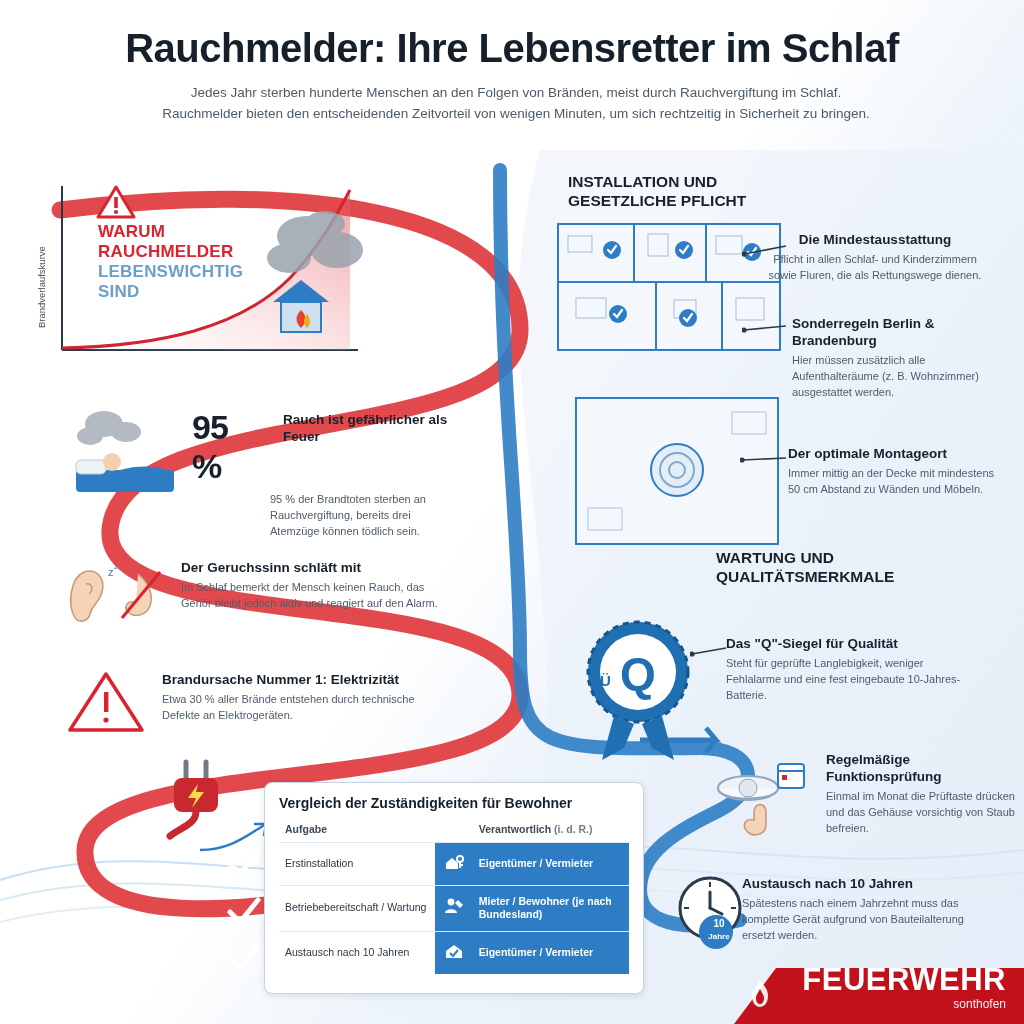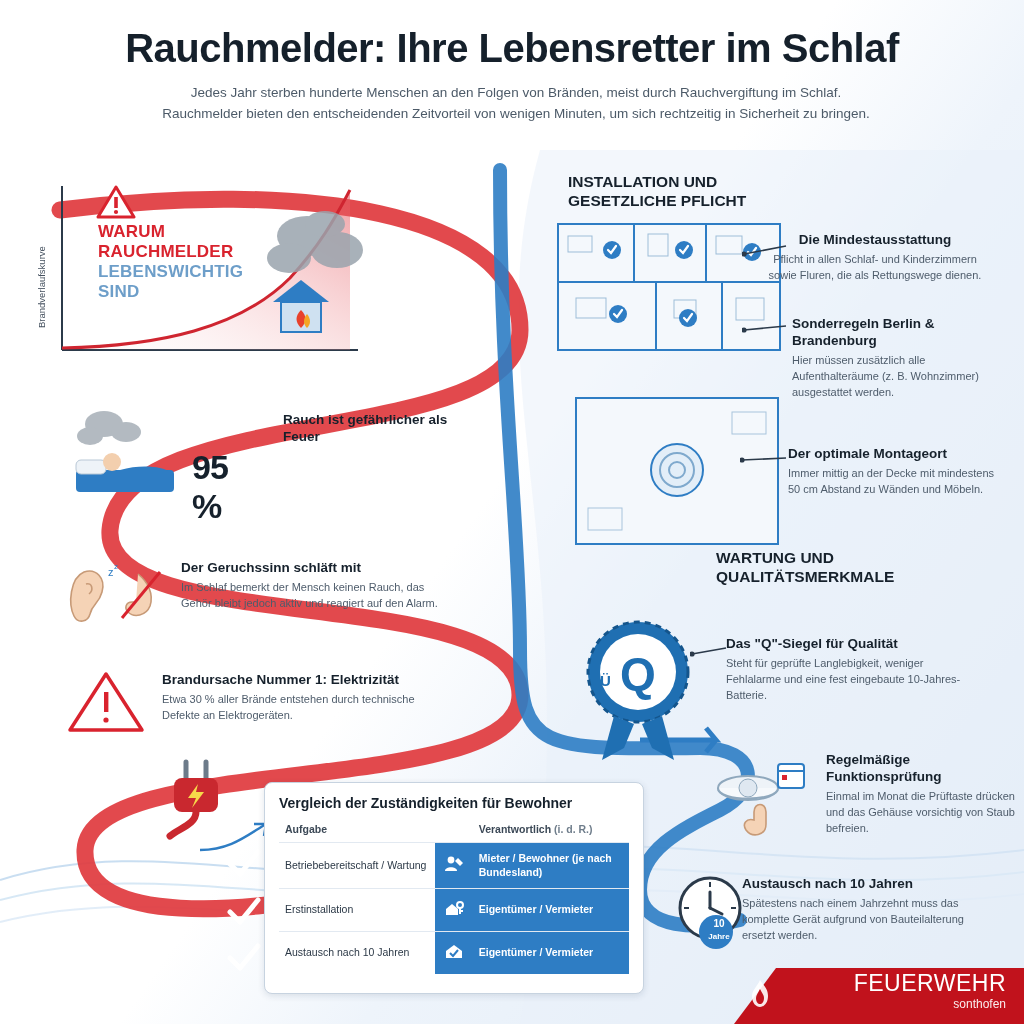--- a/index.html
+++ b/index.html
@@ -88,21 +88,20 @@
   .warn-blue { color: #6d9ec9; }
 
   
   .item { position: absolute; }
 
   .pct {
     font-size: 34px;
     font-weight: bold;
     color: #16212c;
     letter-spacing: -1px;
-    margin-top: 40px;
   }
 
   
   .table-card {
     position: absolute;
     left: 264px; top: 782px;
     width: 380px; height: 212px;
     background: #ffffff;
     border: 1px solid #c7d3e0;
     border-radius: 8px;
@@ -145,21 +144,21 @@
     background: #c1121c;
     clip-path: polygon(42px 0, 290px 0, 290px 56px, 0 56px);
   }
   .fw-text {
     position: absolute;
     right: 18px; bottom: 14px;
     text-align: right;
     color: #ffffff;
     line-height: 1;
   }
-  .fw-main { font-size: 23px; font-weight: normal; letter-spacing: .5px; }
+  .fw-main { font-size: 31px; font-weight: bold; letter-spacing: .5px; }
   .fw-sub { font-size: 12px; opacity: .92; margin-top: 3px; }
 
   .q-label {
     position: absolute;
     font-weight: bold;
     color: #ffffff;
   }
 </style>
 </head>
 <body>
@@ -254,20 +253,21 @@
         <circle cx="42" cy="54" r="9" fill="#f3cfae"></circle>
         <path d="M50 62 C70 56, 92 58, 100 64 L100 66 L50 66 Z" fill="#2e7dc4"></path>
       </svg>
       <div style="flex:1;">
         <div style="display:flex; align-items:flex-start; gap:12px;">
           <div class="pct">95 %</div>
           <div style="padding-top:4px;margin-left:16px;">
             <div class="h-item" style="max-width:195px;">Rauch ist gefährlicher als Feuer</div>
           </div>
         </div>
+        <div class="p-item" style="max-width:210px; margin-left:78px; margin-top:6px;">95 % der Brandtoten sterben an Rauchvergiftung, bereits drei Atemzüge können tödlich sein.</div>
       </div>
     </div>
   </div>
 
   <div class="item" style="left:62px; top:560px; width:400px;">
     <div style="display:flex; align-items:flex-start; gap:14px;">
       <svg width="105" height="70" viewBox="0 0 105 70">
         <path d="M22 12 C34 8, 44 18, 40 32 C37 44, 30 44, 28 54 C26 62, 16 64, 12 56 C6 44, 8 18, 22 12 Z" fill="#f5d3b6" stroke="#c79a77" stroke-width="1.6"></path>
         <path d="M24 24 C30 22, 32 30, 27 34" fill="none" stroke="#c79a77" stroke-width="1.6"></path>
         <text x="46" y="16" font-size="11" fill="#2e7dc4" font-family="Liberation Sans">z</text>
@@ -323,40 +323,40 @@
         <tr>
           <th colspan="2">Aufgabe</th>
           <th>
             <span>Verantwortlich</span>
             <span class="muted">(i. d. R.)</span>
           </th>
         </tr>
       </thead>
       <tbody>
         <tr>
+          <td class="task">Erstinstallation</td>
+          <td class="ico">
+            <svg width="22" height="20" viewBox="0 0 22 20">
+                <path d="M3 11 L9 6 L15 11 L15 17 L3 17 Z" fill="#ffffff"></path>
+                <circle cx="17" cy="7" r="3" fill="none" stroke="#ffffff" stroke-width="2"></circle>
+                <path d="M17 10 L17 16 M17 13 L20 13" stroke="#ffffff" stroke-width="2"></path>
+              </svg>
+          </td>
+          <td class="resp">Eigentümer / Vermieter</td>
+        </tr>
+        <tr>
           <td class="task">Betriebebereitschaft / Wartung</td>
           <td class="ico">
             <svg width="22" height="20" viewBox="0 0 22 20">
                 <circle cx="8" cy="6" r="3.4" fill="#ffffff"></circle>
                 <path d="M2 17 C2 12, 14 12, 14 17 Z" fill="#ffffff"></path>
                 <path d="M15 4 L20 9 L17 12 L12 7 Z" fill="#ffffff"></path>
               </svg>
           </td>
           <td class="resp">Mieter / Bewohner (je nach Bundesland)</td>
-        </tr>
-        <tr>
-          <td class="task">Erstinstallation</td>
-          <td class="ico">
-            <svg width="22" height="20" viewBox="0 0 22 20">
-                <path d="M3 11 L9 6 L15 11 L15 17 L3 17 Z" fill="#ffffff"></path>
-                <circle cx="17" cy="7" r="3" fill="none" stroke="#ffffff" stroke-width="2"></circle>
-                <path d="M17 10 L17 16 M17 13 L20 13" stroke="#ffffff" stroke-width="2"></path>
-              </svg>
-          </td>
-          <td class="resp">Eigentümer / Vermieter</td>
         </tr>
         <tr>
           <td class="task">Austausch nach 10 Jahren</td>
           <td class="ico">
             <svg width="22" height="20" viewBox="0 0 22 20">
                 <path d="M3 10 L11 4 L19 10 L19 17 L3 17 Z" fill="#ffffff"></path>
                 <path d="M7 12 L10 15 L15 9" fill="none" stroke="#2e7dc4" stroke-width="2"></path>
               </svg>
           </td>
           <td class="resp">Eigentümer / Vermieter</td>

